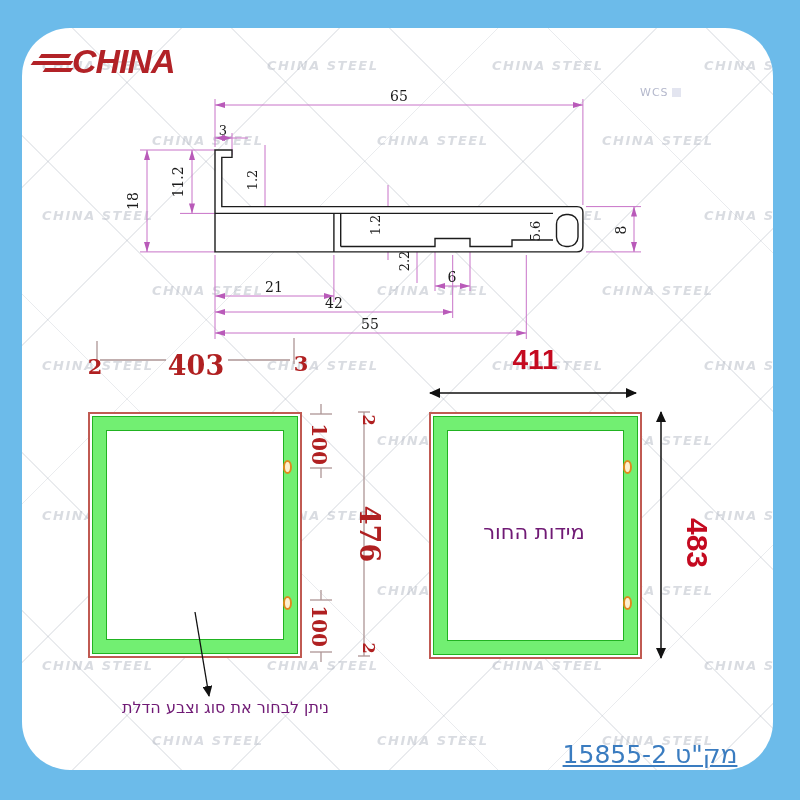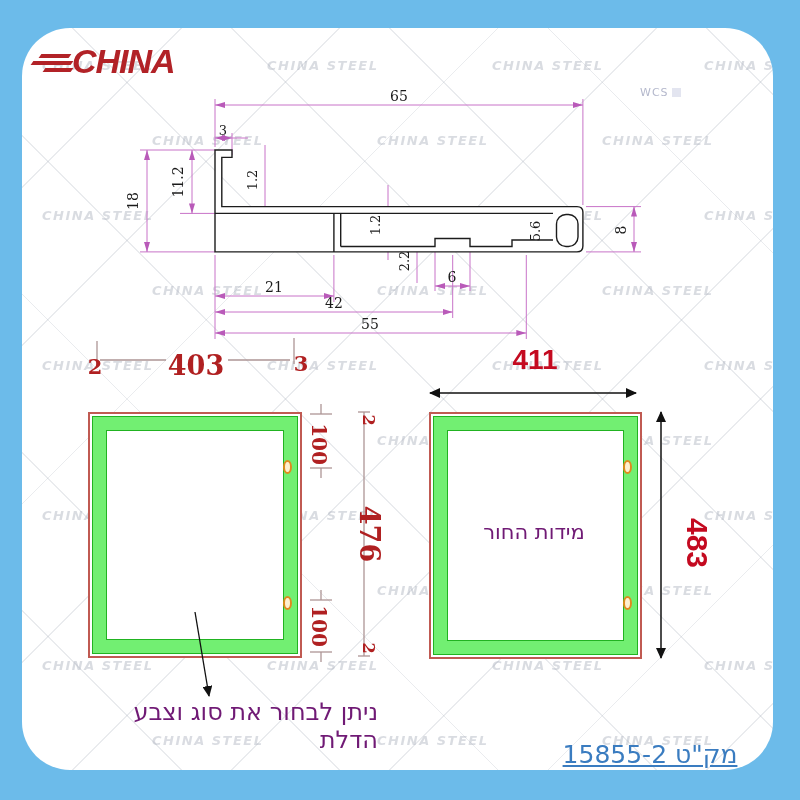--- a/index.html
+++ b/index.html
@@ -32,21 +32,21 @@
   .p1{left:88px;top:412px;width:214px;height:246px;}
   .p2{left:429px;top:412px;width:213px;height:247px;}
   .band{position:absolute;inset:3px;border:13px solid #72ef72;
         box-shadow:0 0 0 1px #21b321, inset 0 0 0 1px #21b321;}
   .hole{position:absolute;width:9px;height:14px;border:2px solid #e08a1e;border-radius:50%;
         background:#fdf0cf;box-sizing:border-box;}
   .hole1{left:193px;top:46px;} .hole2{left:193px;top:182px;}
   .hole3{left:192px;top:46px;} .hole4{left:192px;top:182px;}
   .heb{font-family:"DejaVu Sans",sans-serif;color:#701a75;}
   .inner-label{position:absolute;left:18px;top:106px;width:170px;text-align:center;font-size:21px;}
-  .caption{position:absolute;left:122px;top:698px;width:256px;text-align:right;font-size:24px;}
+  .caption{position:absolute;left:122px;top:698px;width:256px;text-align:left;font-size:16px;}
   .p2-title{position:absolute;left:492px;top:344px;width:86px;text-align:center;
             font:bold 28px "Liberation Sans",sans-serif;color:#c40a20;}
   .p2-height{position:absolute;left:714px;top:518px;transform:rotate(90deg);transform-origin:0 0;
              font:bold 30px "Liberation Sans",sans-serif;color:#c40a20;white-space:nowrap;}
   .sku{position:absolute;left:550px;top:740px;width:200px;text-align:center;font-size:25px;
        color:#3a7cc0;text-decoration:underline;font-family:"DejaVu Sans",sans-serif;cursor:pointer;}
   .redserif{fill:#b02021;font-weight:bold;}
   .dimtxt{fill:#1a1a1a;}
 </style>
 </head>

